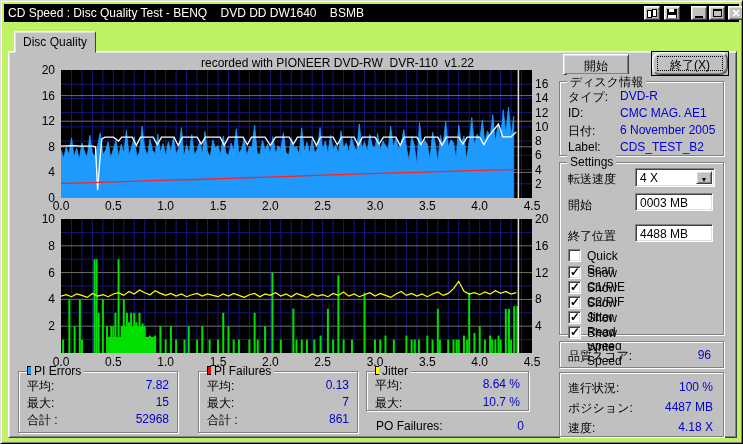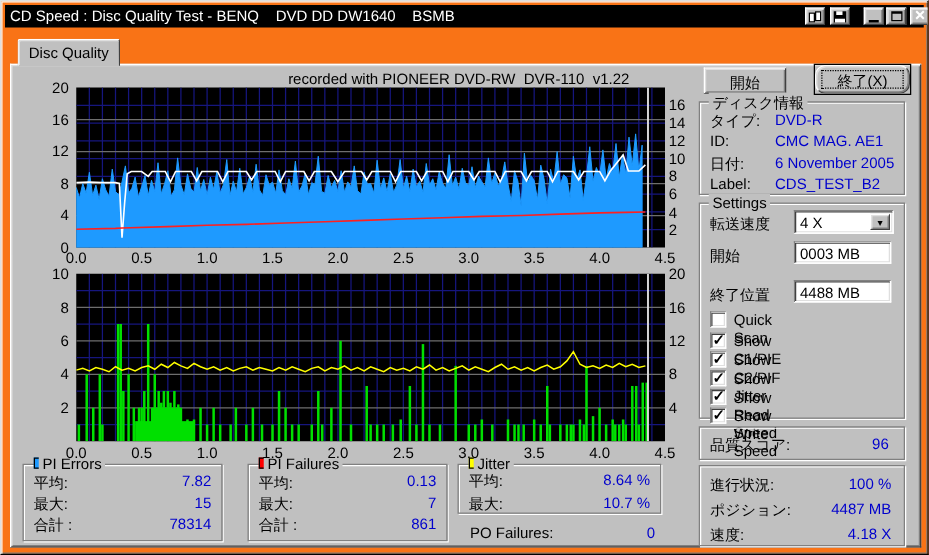--- a/index.html
+++ b/index.html
@@ -1,19 +1,19 @@
 <!DOCTYPE html>
 <html><head>
 <meta charset="utf-8">
 <style>
   * { margin:0; padding:0; box-sizing:border-box; }
   html,body { background:#808080; }
   #app {
     position:relative; width:743px; height:444px;
-    background:#f97316;
+    background:#bef264;
     font-family:"Liberation Sans", sans-serif;
     font-size:12px; color:#000;
     border:1px solid; border-color:#dfdfdf #000 #000 #dfdfdf;
     box-shadow: inset 1px 1px 0 #fff, inset -1px -1px 0 #808080;
     overflow:hidden;
   }
   .abs { position:absolute; }
   .pre { white-space:pre; }
   .blue { color:#0000CC; }
 
@@ -120,21 +120,21 @@
         <span class="glyph-max"></span>
       </div>
     <div class="tb-btn" style="left:724px">
         <span class="glyph-x">✕</span>
       </div>
   </div>
 
   <div class="tab"><span>Disc Quality</span></div>
   <div class="tab-panel"></div>
 
-  <div class="abs pre" style="left:200px; top:55px; width:332px; text-align:center;">recorded with PIONEER DVD-RW  DVR-110  v1.22</div>
+  <div class="abs pre" style="left:200px; top:55px; width:332px; text-align:left;">recorded with PIONEER DVD-RW  DVR-110  v1.22</div>
 
   <svg id="svg-quality-top" class="chart-svg" style="left:60px; top:69px;" width="471" height="128">
       <line x1="10.466666666666667" y1="0" x2="10.466666666666667" y2="128" stroke="#16167E" stroke-width="1"></line>
       <line x1="20.933333333333334" y1="0" x2="20.933333333333334" y2="128" stroke="#16167E" stroke-width="1"></line>
       <line x1="31.400000000000006" y1="0" x2="31.400000000000006" y2="128" stroke="#16167E" stroke-width="1"></line>
       <line x1="41.86666666666667" y1="0" x2="41.86666666666667" y2="128" stroke="#16167E" stroke-width="1"></line>
       <line x1="52.33333333333333" y1="0" x2="52.33333333333333" y2="128" stroke="#16167E" stroke-width="1"></line>
       <line x1="62.8" y1="0" x2="62.8" y2="128" stroke="#16167E" stroke-width="1"></line>
       <line x1="73.26666666666667" y1="0" x2="73.26666666666667" y2="128" stroke="#16167E" stroke-width="1"></line>
       <line x1="83.73333333333332" y1="0" x2="83.73333333333332" y2="128" stroke="#16167E" stroke-width="1"></line>
@@ -343,21 +343,21 @@
   <div id="axis-labels"></div>
 
   <div class="groupbox" style="left:17px; top:370px; width:160px; height:62px;">
     <span class="legend-sq" style="background: rgb(30, 154, 255);"></span>
     <span class="group-title shift">PI Errors</span>
     <div class="stat-label" style="left:8px; top:6px;">平均:</div>
     <div class="stat-value" style="right:8px; top:6px; width:70px;">7.82</div>
     <div class="stat-label" style="left:8px; top:23px;">最大:</div>
     <div class="stat-value" style="right:8px; top:23px; width:70px;">15</div>
     <div class="stat-label" style="left:8px; top:40px;">合計 :</div>
-    <div class="stat-value" style="right:8px; top:40px; width:70px;">78314</div>
+    <div class="stat-value" style="right:8px; top:40px; width:70px;">52968</div>
   </div>
 
   <div class="groupbox" style="left:197px; top:370px; width:160px; height:62px;">
     <span class="legend-sq" style="background: rgb(255, 0, 0);"></span>
     <span class="group-title shift">PI Failures</span>
     <div class="stat-label" style="left:8px; top:6px;">平均:</div>
     <div class="stat-value" style="right:8px; top:6px; width:70px;">0.13</div>
     <div class="stat-label" style="left:8px; top:23px;">最大:</div>
     <div class="stat-value" style="right:8px; top:23px; width:70px;">7</div>
     <div class="stat-label" style="left:8px; top:40px;">合計 :</div>

